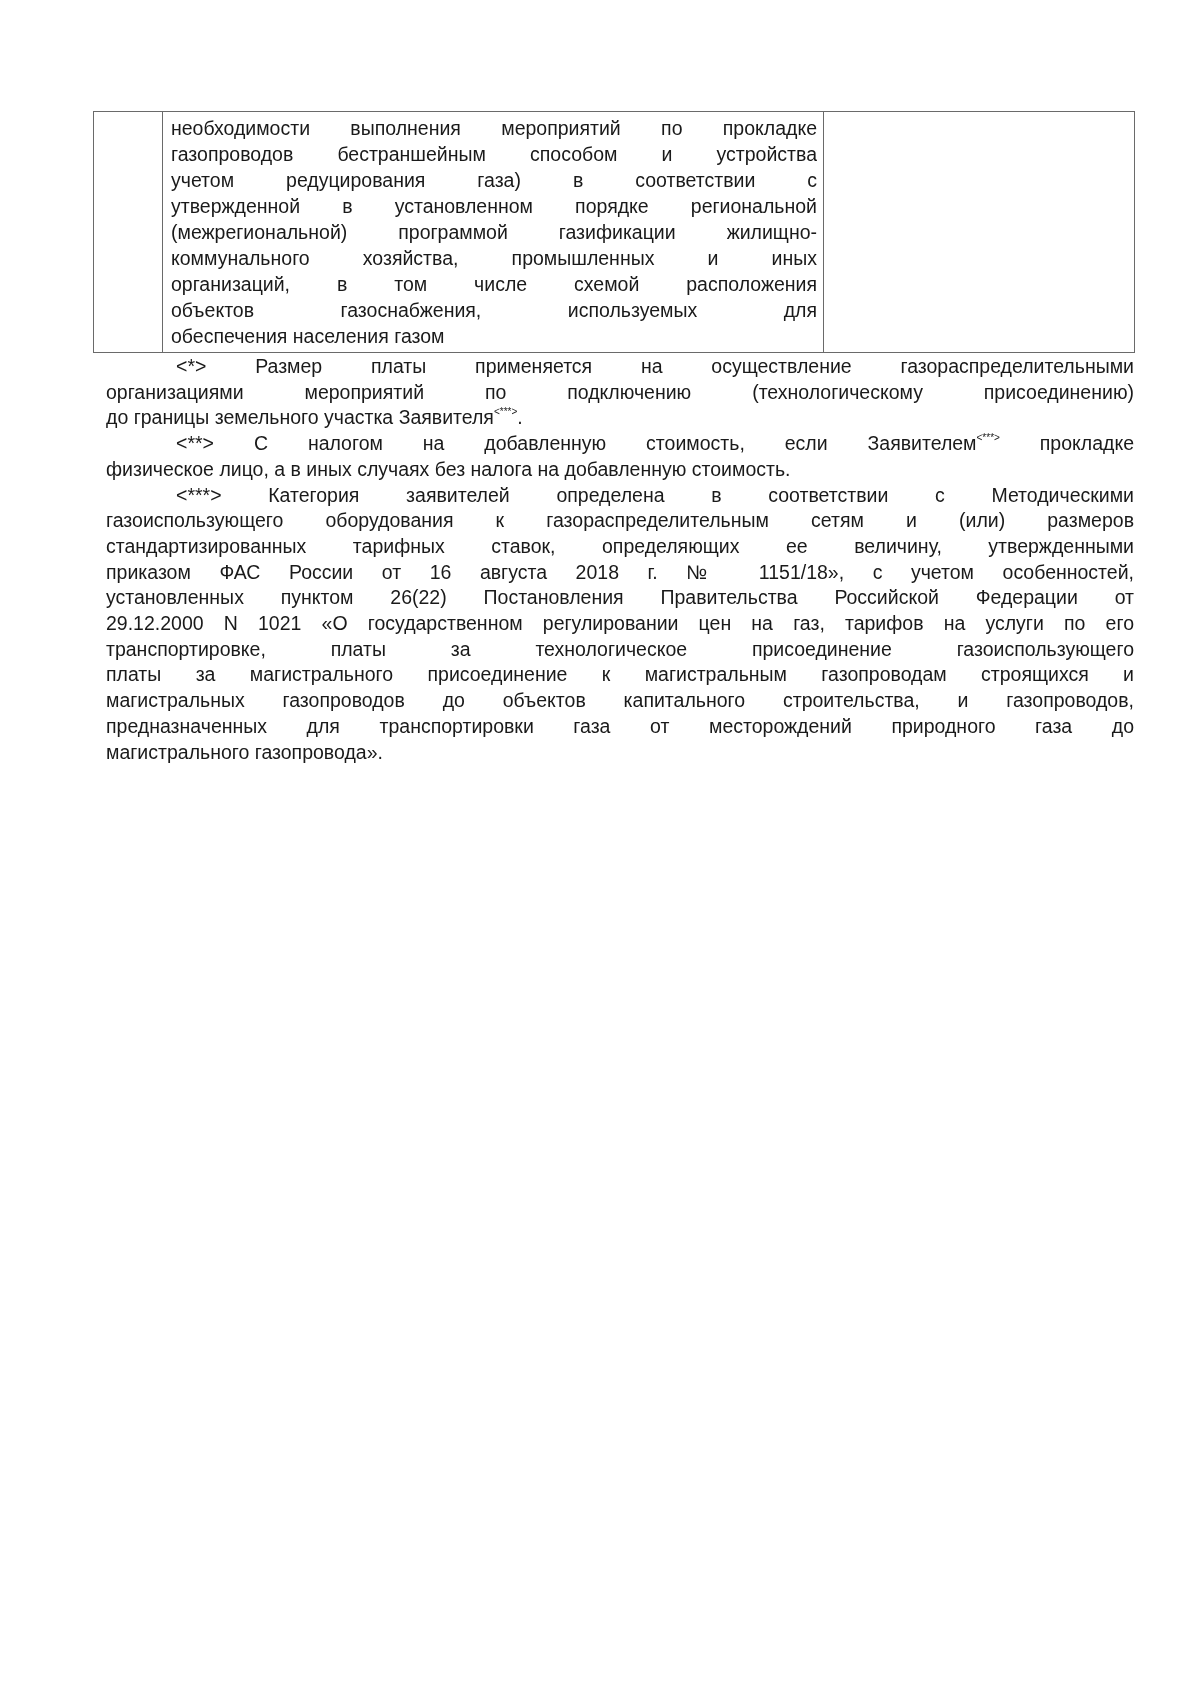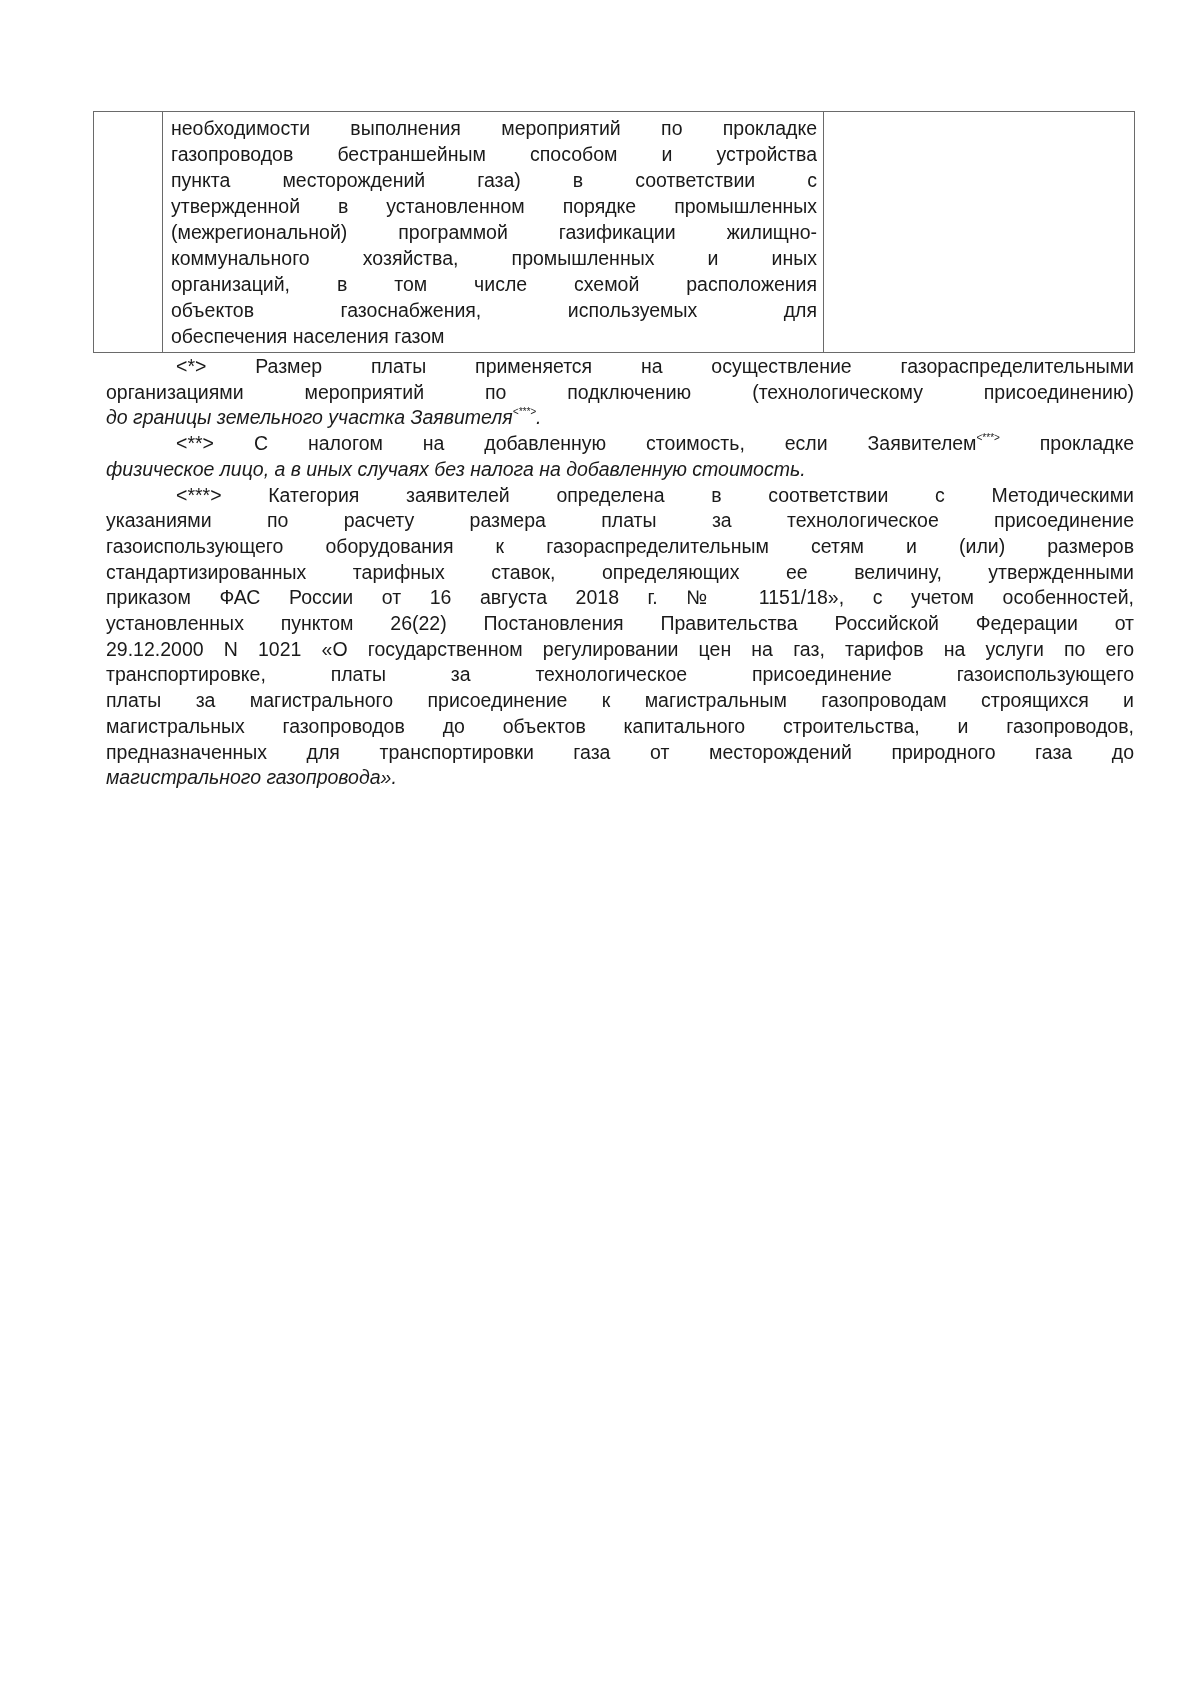--- a/index.html
+++ b/index.html
@@ -10,37 +10,37 @@
   .page-table td { border: 1.5px solid #6a6a6a; vertical-align: top; padding: 0; }
   .col-num { width: 68px; }
   .col-text { width: 660px; }
   .cell-text { padding: 3px 6px 0 8px; font-size: 19.5px; line-height: 26px;
                text-align: justify; text-align-last: left; }
   .cell-text .ln { display: block; text-align: justify; text-align-last: justify; white-space: nowrap; overflow: hidden; }
   .cell-text .ln.last { text-align-last: left; }
   .footnotes { position: absolute; left: 106px; top: 354px; width: 1028px;
                font-size: 19.5px; line-height: 25.7px; }
   .fn-line { display: block; text-align: justify; text-align-last: justify; white-space: nowrap; overflow: hidden; }
-  .fn-line.last { text-align-last: left; font-style: italic; }
+  .fn-line.last { text-align-last: left; }
   .fn-line.indent { padding-left: 70px; }
   sup { font-size: 10px; vertical-align: 9px; line-height: 0; }
 </style>
 </head>
 <body>
 
 <table class="page-table">
   <tbody>
       <tr>
     <td class="col-num"></td>
     <td class="col-text">
       <div class="cell-text">
         <span class="ln">необходимости выполнения мероприятий по прокладке</span>
         <span class="ln">газопроводов бестраншейным способом и устройства</span>
-        <span class="ln">пункта месторождений газа) в соответствии с</span>
-        <span class="ln">утвержденной в установленном порядке промышленных</span>
+        <span class="ln">учетом редуцирования газа) в соответствии с</span>
+        <span class="ln">утвержденной в установленном порядке региональной</span>
         <span class="ln">(межрегиональной) программой газификации жилищно-</span>
         <span class="ln">коммунального хозяйства, промышленных и иных</span>
         <span class="ln">организаций, в том числе схемой расположения</span>
         <span class="ln">объектов газоснабжения, используемых для</span>
         <span class="ln last">обеспечения населения газом</span>
       </div>
     </td>
     <td class="col-value"></td>
   </tr>
 </tbody>
@@ -49,21 +49,20 @@
 <div class="footnotes">
 
   <span class="fn-line indent"><span>&lt;*&gt;</span> <span>Размер платы применяется на осуществление газораспределительными</span></span>
   <span class="fn-line">организациями мероприятий по подключению (технологическому присоединению)</span>
   <span class="fn-line last"><span>до границы земельного участка Заявителя</span><sup>&lt;***&gt;</sup><span>.</span></span>
 
   <span class="fn-line indent"><span>&lt;**&gt;</span> <span>С налогом на добавленную стоимость, если Заявителем</span><sup>&lt;***&gt;</sup> <span>прокладке</span></span>
   <span class="fn-line last">физическое лицо, а в иных случаях без налога на добавленную стоимость.</span>
 
   <span class="fn-line indent"><span>&lt;***&gt;</span> <span>Категория заявителей определена в соответствии с Методическими</span></span>
-  <span class="fn-line">указаниями по расчету размера платы за технологическое присоединение</span>
   <span class="fn-line">газоиспользующего оборудования к газораспределительным сетям и (или) размеров</span>
   <span class="fn-line">стандартизированных тарифных ставок, определяющих ее величину, утвержденными</span>
   <span class="fn-line">приказом ФАС России от 16 августа 2018 г. № 1151/18», с учетом особенностей,</span>
   <span class="fn-line">установленных пунктом 26(22) Постановления Правительства Российской Федерации от</span>
   <span class="fn-line">29.12.2000 N 1021 «О государственном регулировании цен на газ, тарифов на услуги по его</span>
   <span class="fn-line">транспортировке, платы за технологическое присоединение газоиспользующего</span>
   <span class="fn-line">платы за магистрального присоединение к магистральным газопроводам строящихся и</span>
   <span class="fn-line">магистральных газопроводов до объектов капитального строительства, и газопроводов,</span>
   <span class="fn-line">предназначенных для транспортировки газа от месторождений природного газа до</span>
   <span class="fn-line last">магистрального газопровода».</span>

